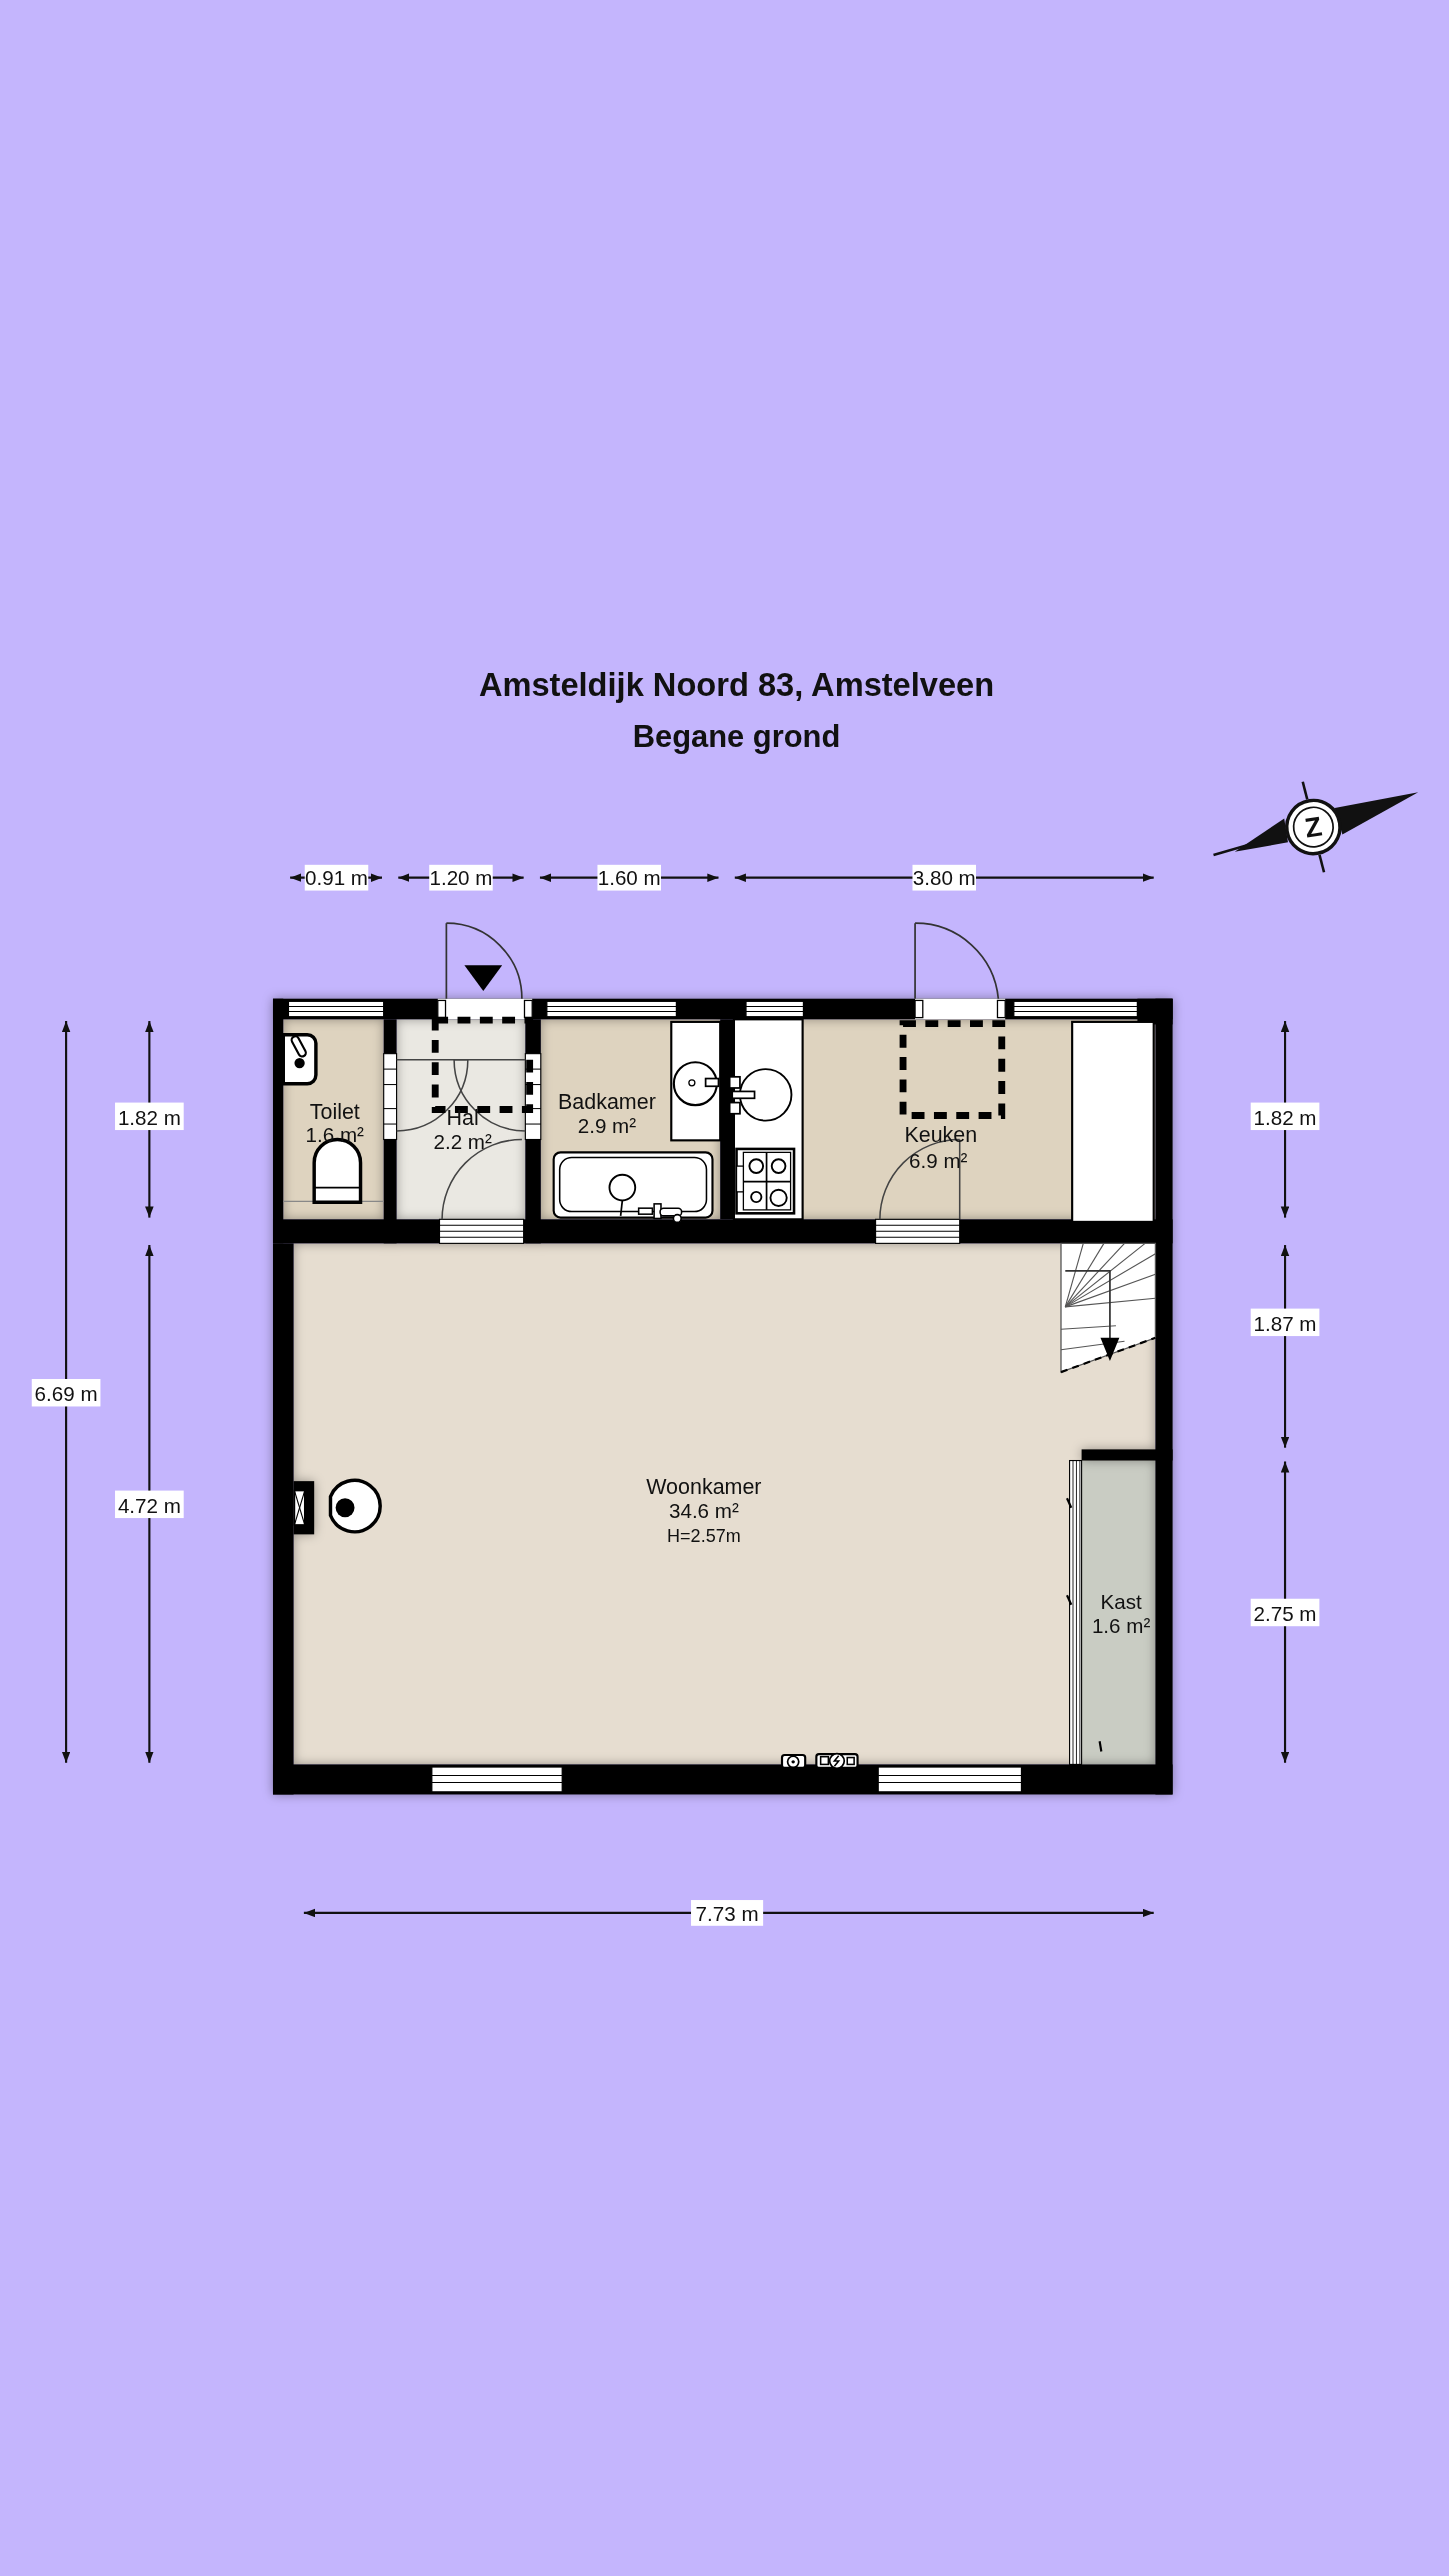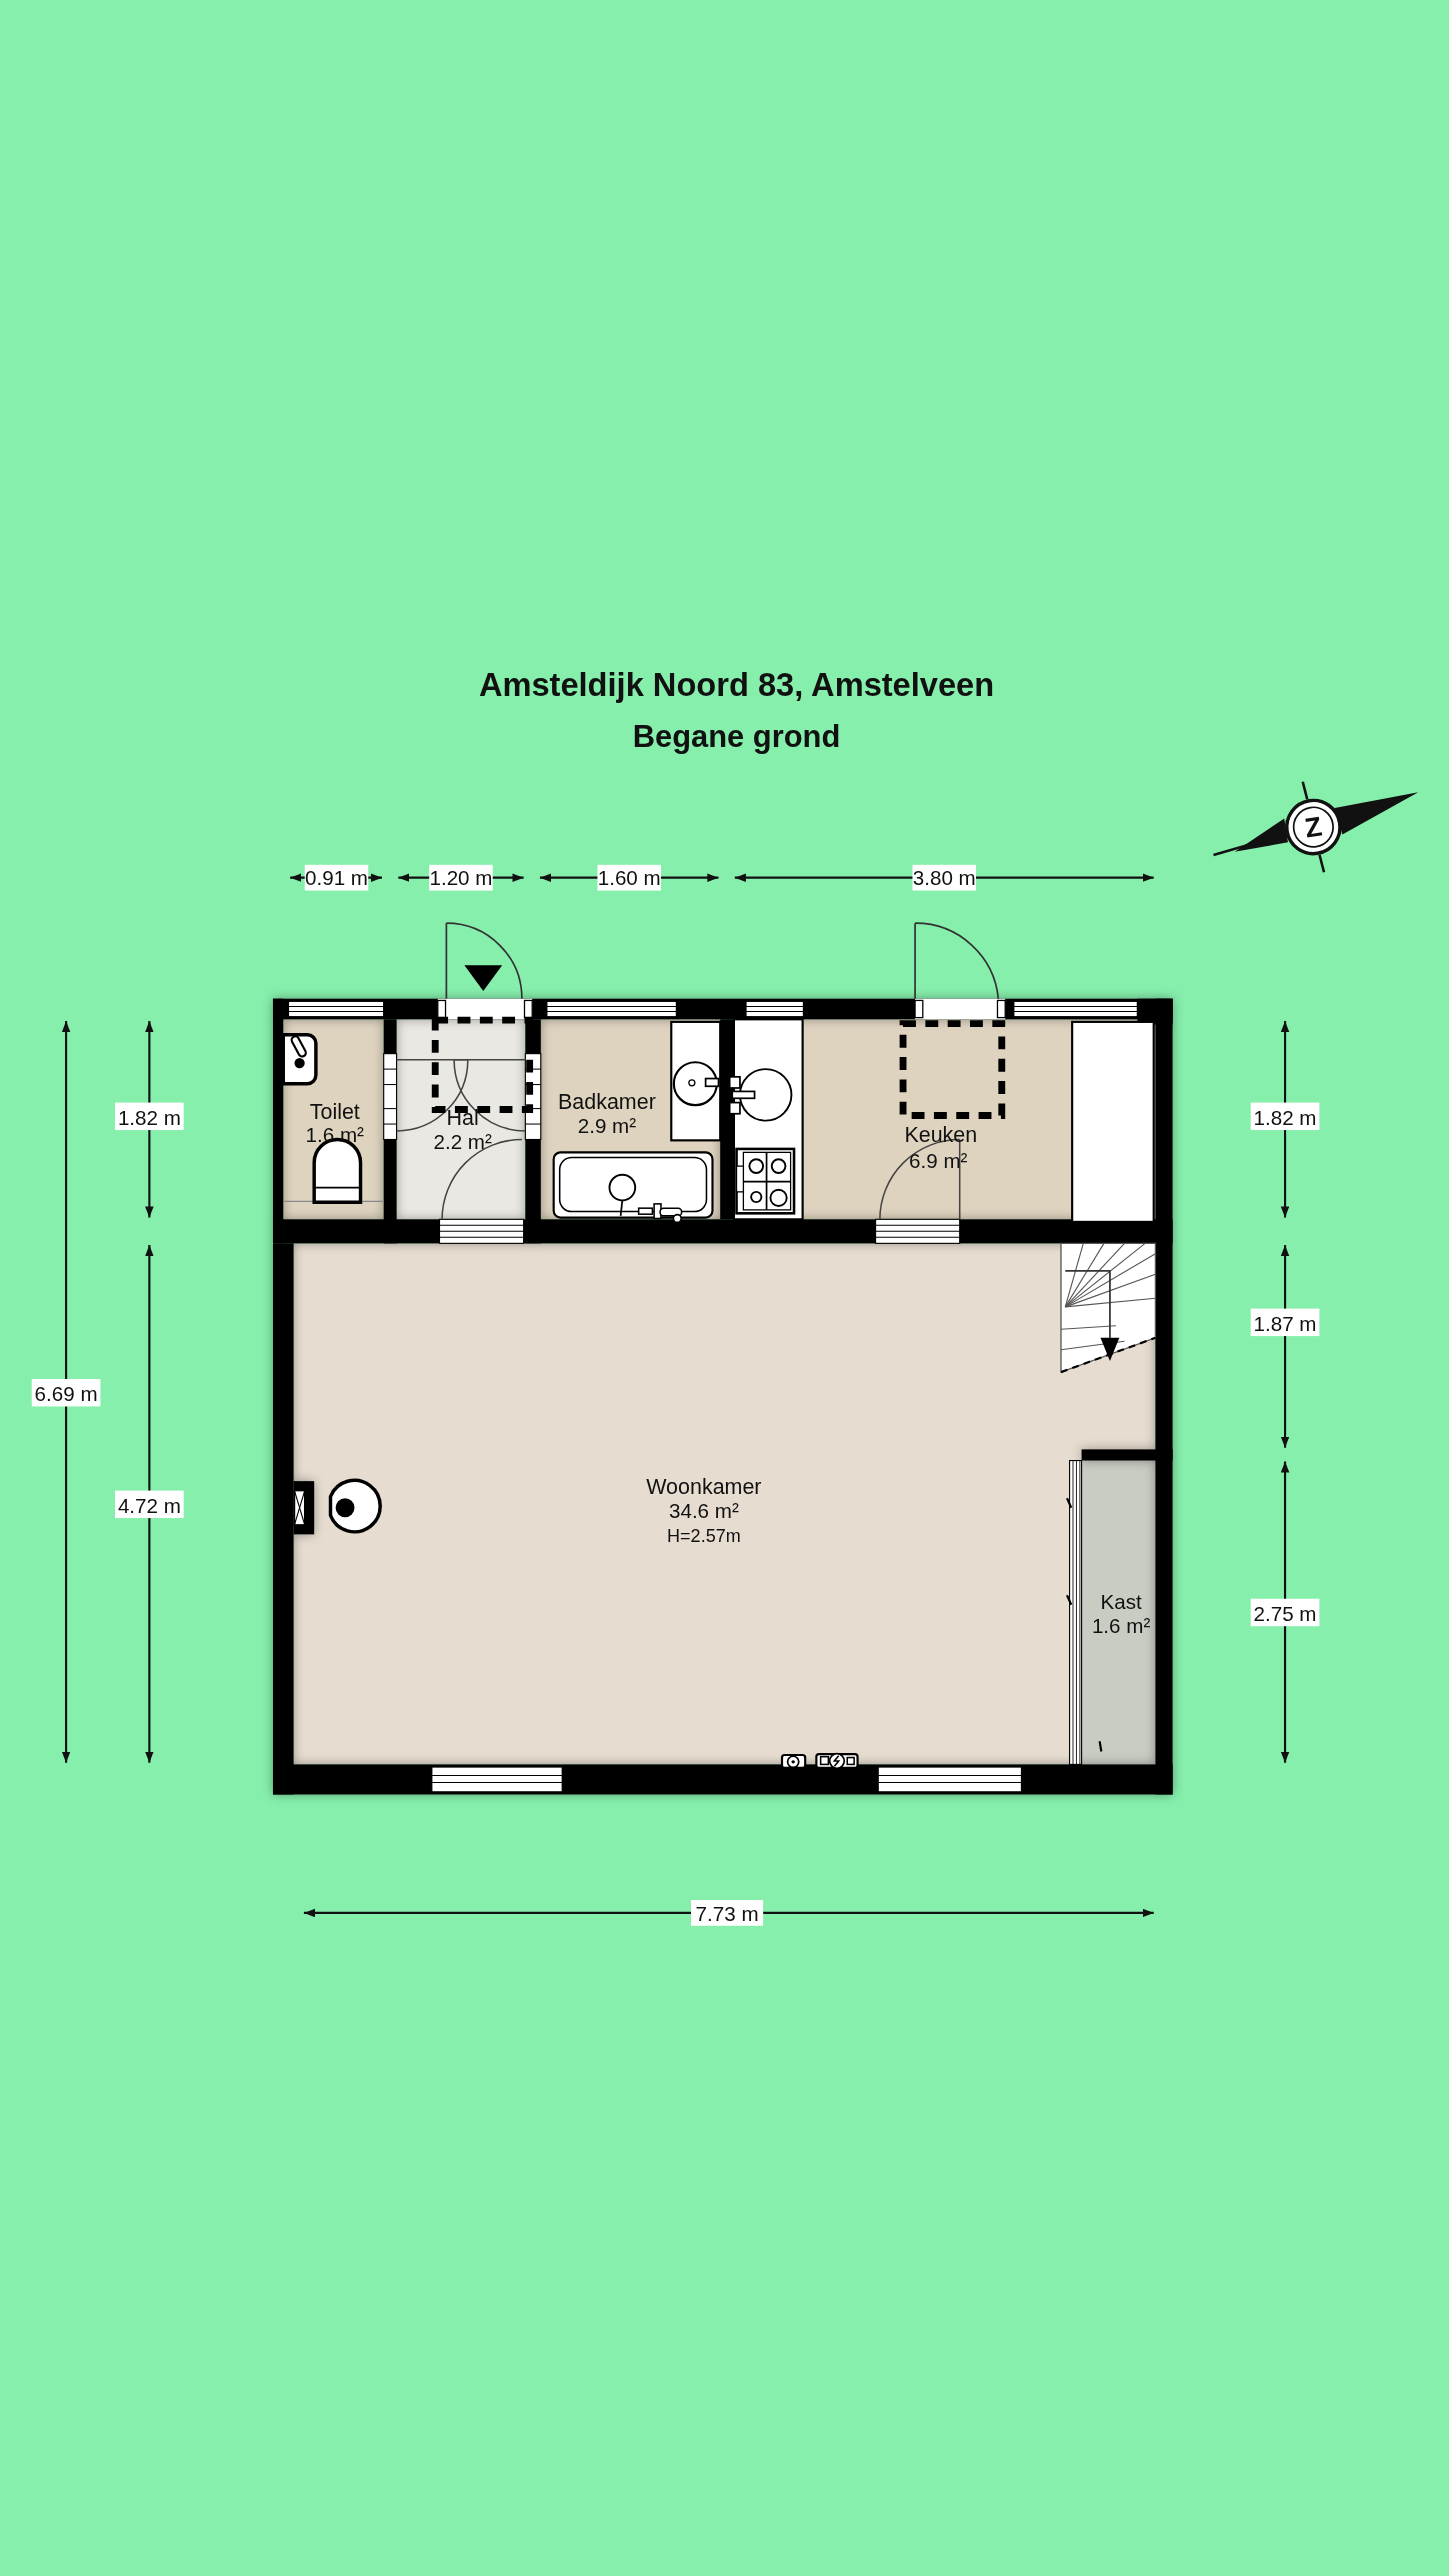--- a/index.html
+++ b/index.html
@@ -1,16 +1,16 @@
 <!DOCTYPE html>
 <html style="font-size:13.7px"><head>
 <meta charset="utf-8">
 <style>
   html,body{margin:0;padding:0;background:#ffffff;}
-  .page{width:1449px;height:2576px;margin:0 auto;background:#86efac;position:relative;}
+  .page{width:1449px;height:2576px;margin:0 auto;background:#c4b5fd;position:relative;}
   svg{display:block;}
   text{font-family:"Liberation Sans","DejaVu Sans",sans-serif;fill:#111;}
   .title-line{font-weight:bold;}
   .dim-label{font-size:24px;}
   .room-label{font-size:25px;}
   .room-sub{font-size:24px;}
   .small-sub{font-size:21px;}
 </style>
 </head>
 <body>

